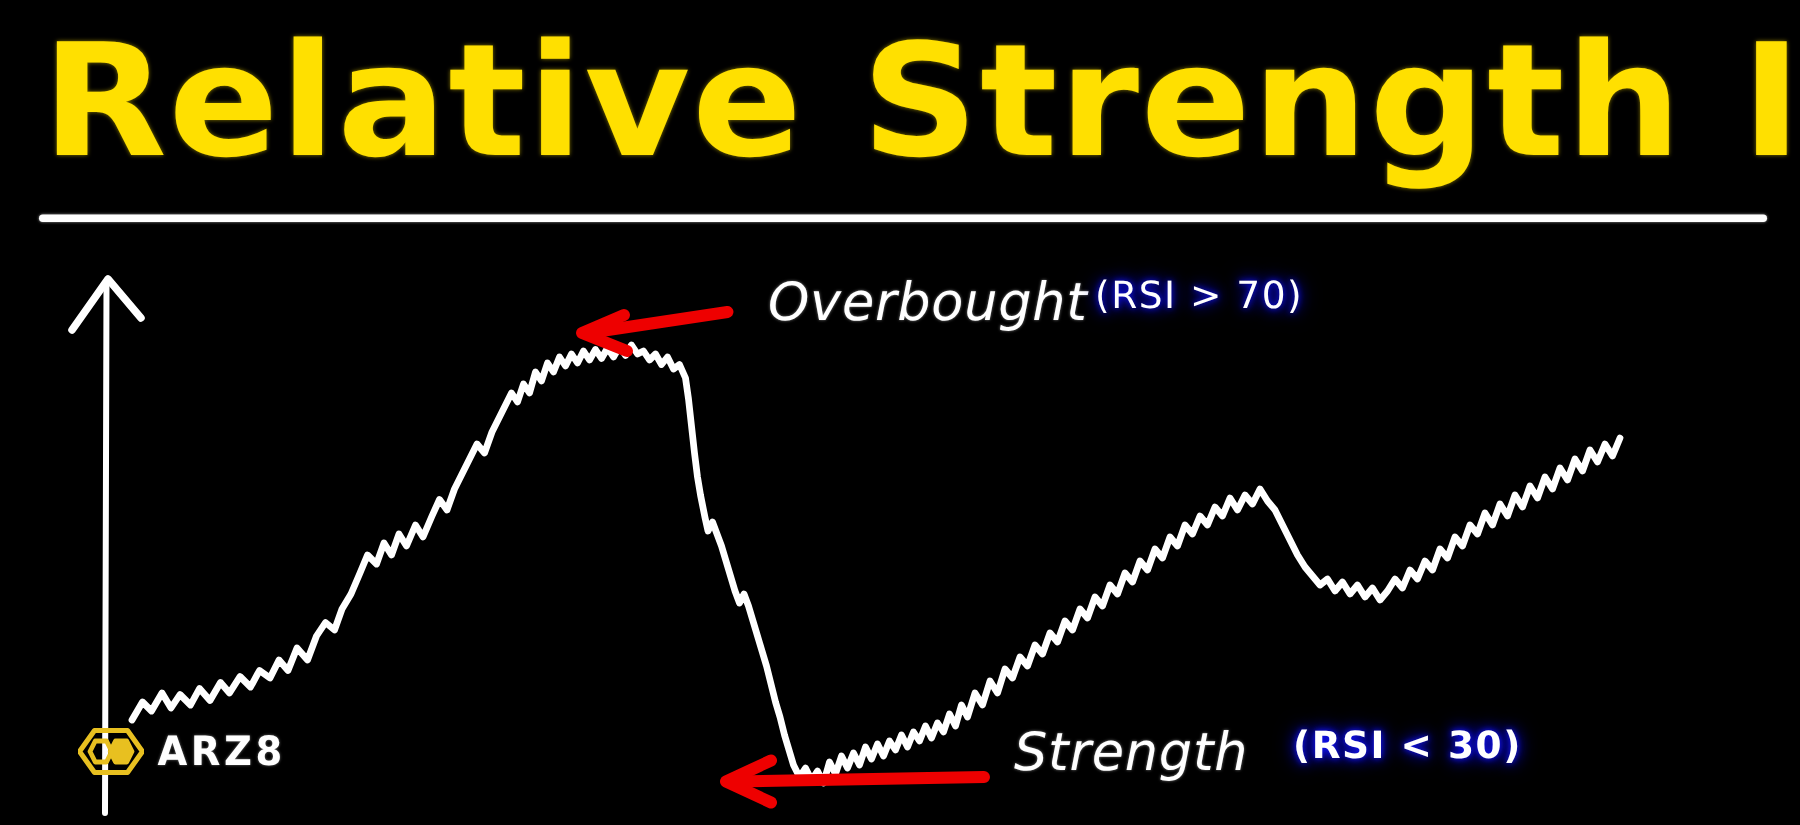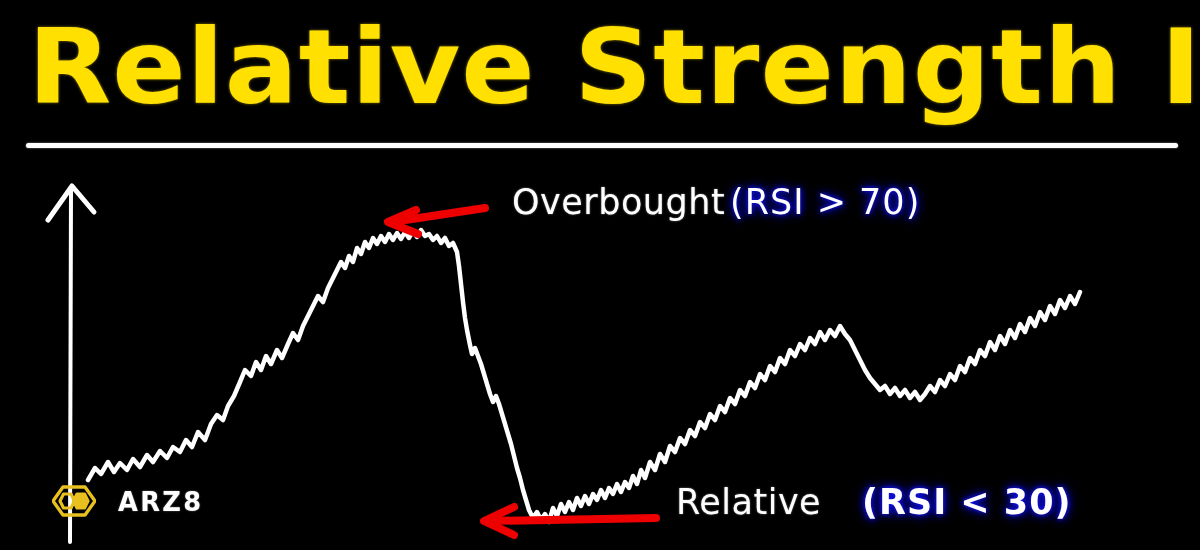--- a/index.html
+++ b/index.html
@@ -62,59 +62,60 @@
     width: 1200px;
     height: 400px;
   }
 
   
   .annotation {
     position: absolute;
     white-space: nowrap;
     font-family: "DejaVu Sans", sans-serif;
     color: #ffffff;
+    font-style: italic;
   }
   #overbought-label {
     left: 512px;
     top: 182px;
     font-size: 35px;
     letter-spacing: 0.5px;
     text-shadow: 0 0 2px rgba(255,255,255,0.5);
   }
   #oversold-label {
     left: 676px;
     top: 482px;
     font-size: 35px;
     letter-spacing: 0.5px;
     text-shadow: 0 0 2px rgba(255,255,255,0.5);
   }
   .rsi-condition {
     position: absolute;
     white-space: nowrap;
     font-family: "DejaVu Sans", sans-serif;
-    font-size: 35px;
+    font-size: 25px;
     color: #ffffff;
     letter-spacing: 1px;
     text-shadow:
        0 0 4px #1414ff,
        0 0 9px #0d0dd8,
        0 0 14px #0a0aa8;
   }
   #overbought-rsi { left: 730px; top: 182px; }
   #oversold-rsi   { left: 862px; top: 482px; font-weight: bold; }
 
   
   #logo {
     position: absolute;
     left: 52px;
     top: 482px;
     height: 38px;
     display: flex;
     align-items: center;
-    gap: 22px;
+    gap: 9px;
   }
   #logo-mark { width: 44px; height: 32px; display: block; }
   #logo-text {
     color: #ffffff;
     font-family: "DejaVu Sans", sans-serif;
     font-size: 27px;
     font-weight: 700;
     letter-spacing: 2.5px;
     transform: scaleX(0.95);
     transform-origin: left center;
@@ -149,21 +150,21 @@
         <path d="M 656 368 L 488 371" stroke="#ee0000" stroke-width="8" stroke-linecap="round" fill="none"></path>
         <path d="M 514 357 L 484 371 L 514 385" stroke="#ee0000" stroke-width="8" stroke-linecap="round" stroke-linejoin="round" fill="none"></path>
       </g>
     </svg>
   </div>
 
   <div class="annotation" id="overbought-label">Overbought</div>
 
   <div class="rsi-condition" id="overbought-rsi">(RSI &gt; 70)</div>
 
-  <div class="annotation" id="oversold-label">Relative</div>
+  <div class="annotation" id="oversold-label">Strength</div>
 
   <div class="rsi-condition" id="oversold-rsi">(RSI &lt; 30)</div>
 
   <div id="logo">
     <svg id="logo-mark" viewBox="0 0 44 32">
       <path d="M11 2 L33 2 L43 16 L33 30 L11 30 L1 16 Z" fill="none" stroke="#e8c020" stroke-width="3.4" stroke-linejoin="round"></path>
       <path d="M19 9 L11.5 9 L8 16 L11.5 23 L19 23 L22.5 16 Z" fill="none" stroke="#e8c020" stroke-width="3.2" stroke-linejoin="round"></path>
       <path d="M25 9 L32.5 9 L36 16 L32.5 23 L25 23 L21.5 16 Z" fill="#e8c020" stroke="#e8c020" stroke-width="3.2" stroke-linejoin="round"></path>
     </svg>
     <span id="logo-text">ARZ8</span>

